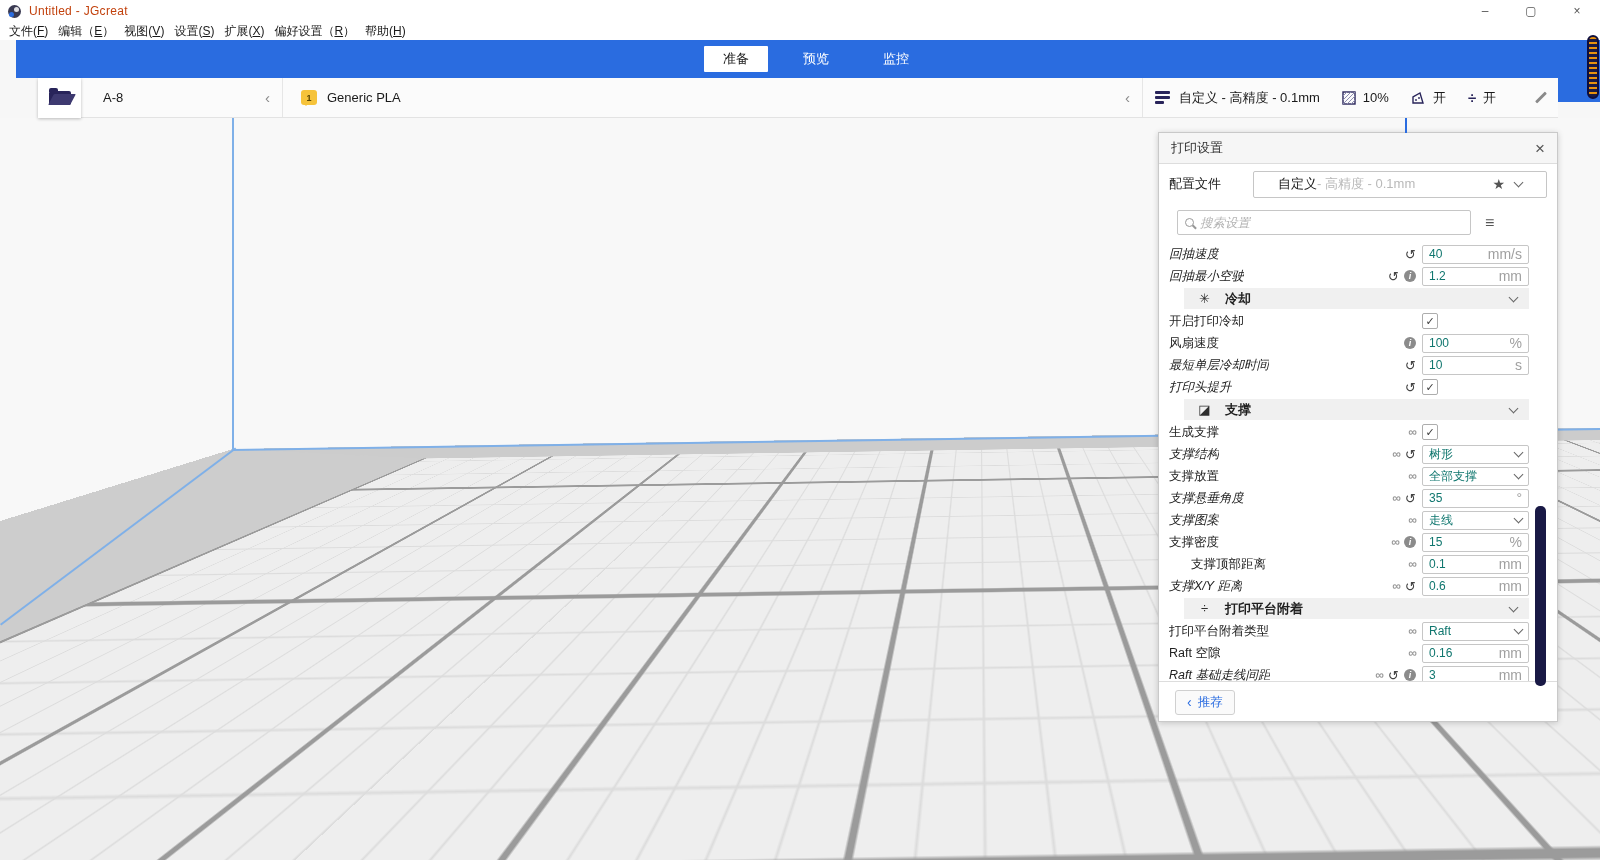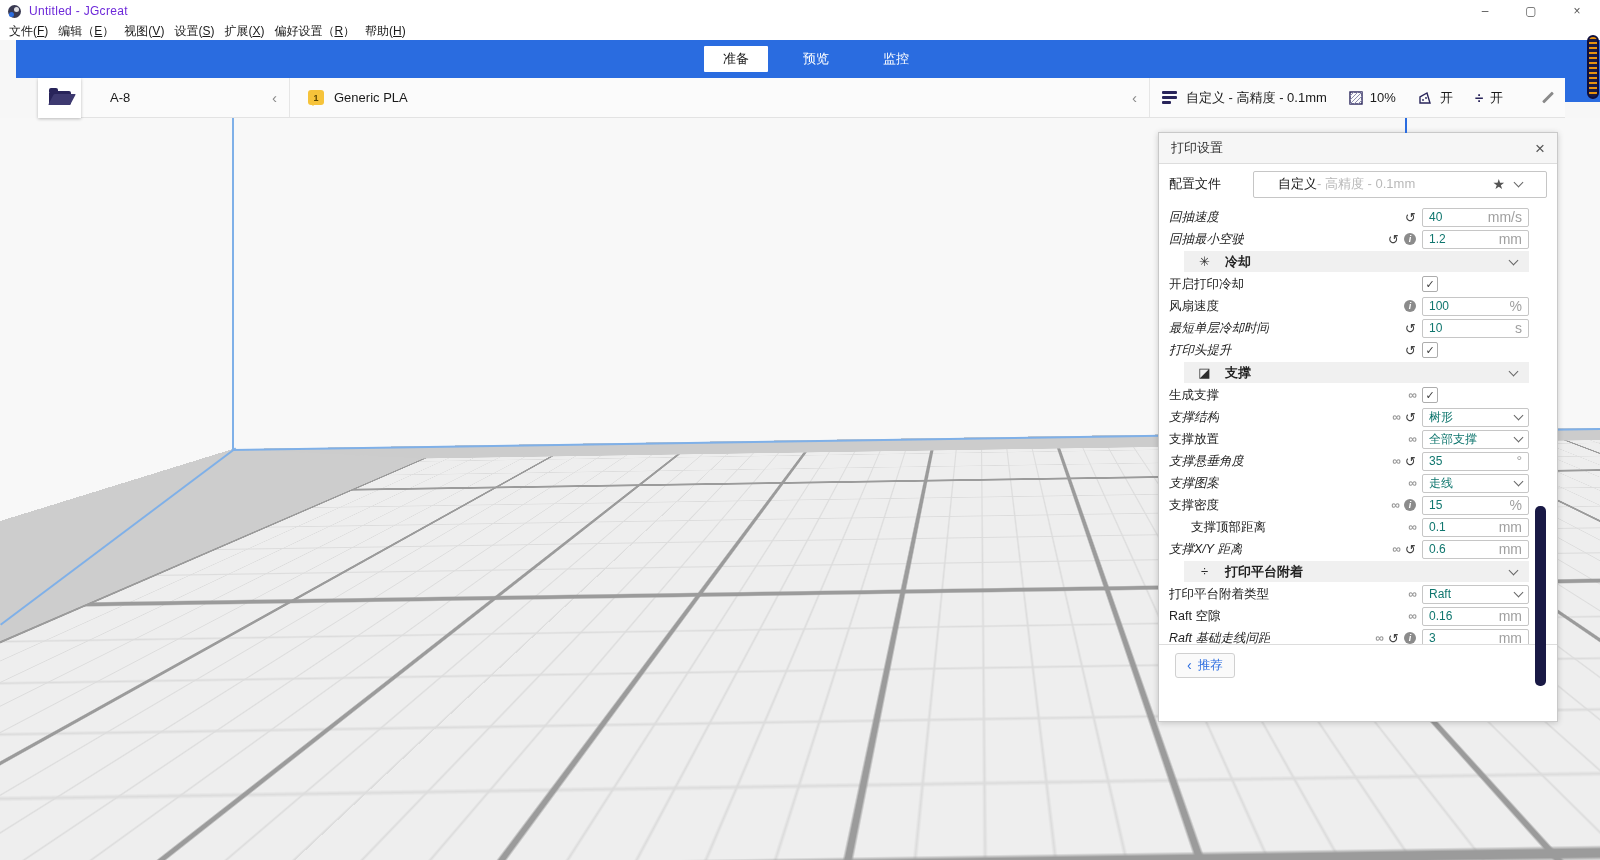--- a/index.html
+++ b/index.html
@@ -10,38 +10,38 @@
   html,body{width:1600px;height:860px;overflow:hidden;background:#fff;
     font-family:"Liberation Sans","DejaVu Sans",sans-serif;}
   #app{position:relative;width:1600px;height:860px;overflow:hidden;background:#f7f7f7}
 
   
   .titlebar{position:absolute;left:0;top:0;width:1600px;height:22px;background:#ffffff;
     display:flex;align-items:center;padding-left:8px;z-index:40}
   .logo{width:13px;height:13px;border-radius:50%;background:#3a3a52;position:relative;margin-right:8px}
   .logo::after{content:'';position:absolute;left:1px;bottom:1px;width:5px;height:5px;border-radius:50%;background:var(--accent)}
   .logo::before{content:'';position:absolute;right:2px;top:2px;width:5px;height:5px;border-radius:50%;background:#fff;opacity:.85}
-  .win-title{font-size:12px;color:#6d28d9;letter-spacing:.3px}
+  .win-title{font-size:12px;color:#c2410c;letter-spacing:.3px}
   .winbtns{margin-left:auto;display:flex;height:22px}
   .winbtn{width:46px;height:22px;display:flex;align-items:center;justify-content:center;
     color:#555;font-size:12px;cursor:default}
   
   .menubar{position:absolute;left:0;top:22px;width:1600px;height:18px;background:#fff;
     display:flex;align-items:center;padding-left:4px;z-index:40}
   .menu-item{font-size:12px;color:#1a1a1a;padding:0 5px;white-space:nowrap}
   
   .bluebar{position:absolute;left:16px;top:40px;width:1600px;height:38px;background:var(--accent);z-index:30;
     display:flex;align-items:center;justify-content:center}
   .blue-corner{position:absolute;left:1558px;top:40px;width:42px;height:62px;background:var(--accent);z-index:31}
   .tabs{display:flex;gap:16px;align-items:center}
   .tab{min-width:64px;height:26px;display:flex;align-items:center;justify-content:center;
     color:#fff;font-size:13px;padding:0 14px;border-radius:1px}
   .tab.active{background:#fff;color:#1a1a1a}
   
-  .toolbar{position:absolute;left:45px;top:78px;width:1520px;height:40px;background:#fbfbfb;
+  .toolbar{position:absolute;left:38px;top:78px;width:1520px;height:40px;background:#fbfbfb;
     border-bottom:1px solid #e3e3e3;display:flex;align-items:stretch;z-index:32}
   .tool-seg{display:flex;align-items:center;position:relative}
   .openbtn{position:absolute;left:38px;top:78px;width:43px;height:40px;background:#fff;
     box-shadow:0 1px 3px rgba(0,0,0,.25);display:flex;align-items:center;justify-content:center;z-index:33}
   .folder{width:22px;height:14px;background:var(--navy);border-radius:2px;position:relative}
   .folder::before{content:'';position:absolute;left:0;top:-3px;width:9px;height:4px;background:var(--navy);border-radius:2px 2px 0 0}
   .folder::after{content:'';position:absolute;left:2px;top:3px;width:22px;height:11px;background:#3d3970;transform:skewX(-28deg);border-radius:1px}
   .seg-printer{width:202px;margin-left:43px;padding-left:22px;border-right:1px solid #e6e6e6}
   .seg-material{width:860px;padding-left:18px;border-right:1px solid #e6e6e6}
   .seg-summary{flex:1;padding:0 10px 0 12px}
@@ -277,20 +277,27 @@
     </div>
     <div class="profile-row">
       <span class="lbl">配置文件</span>
       <div class="profile-dd">
         <span class="v">自定义</span>
         <span class="sfx"> - 高精度 - 0.1mm</span>
         <span class="star">★</span>
         <span class="chev" style="margin-left:10px"></span>
       </div>
     </div>
+    <div class="search-row">
+      <div class="search-box">
+        <span class="mag"></span>
+        <input placeholder="搜索设置" style="">
+      </div>
+      <span class="hamb">≡</span>
+    </div>
     <div class="rows">
         <div class="srow">
           <span class="lab it">回抽速度</span>
           <span class="ics">
             <span class="ic-undo">↺</span>
           </span>
           <span class="ctl">
             <span class="field">
               <span class="val">40</span>
               <span class="unit">mm/s</span>

